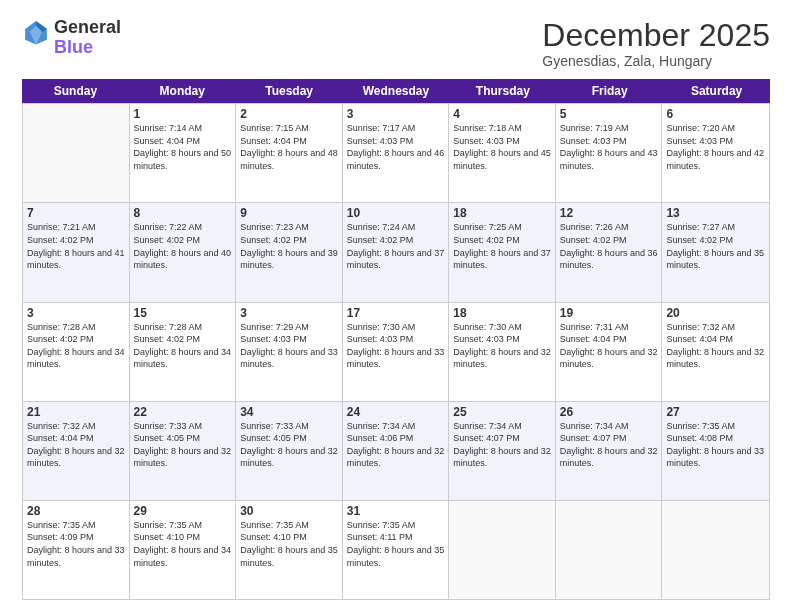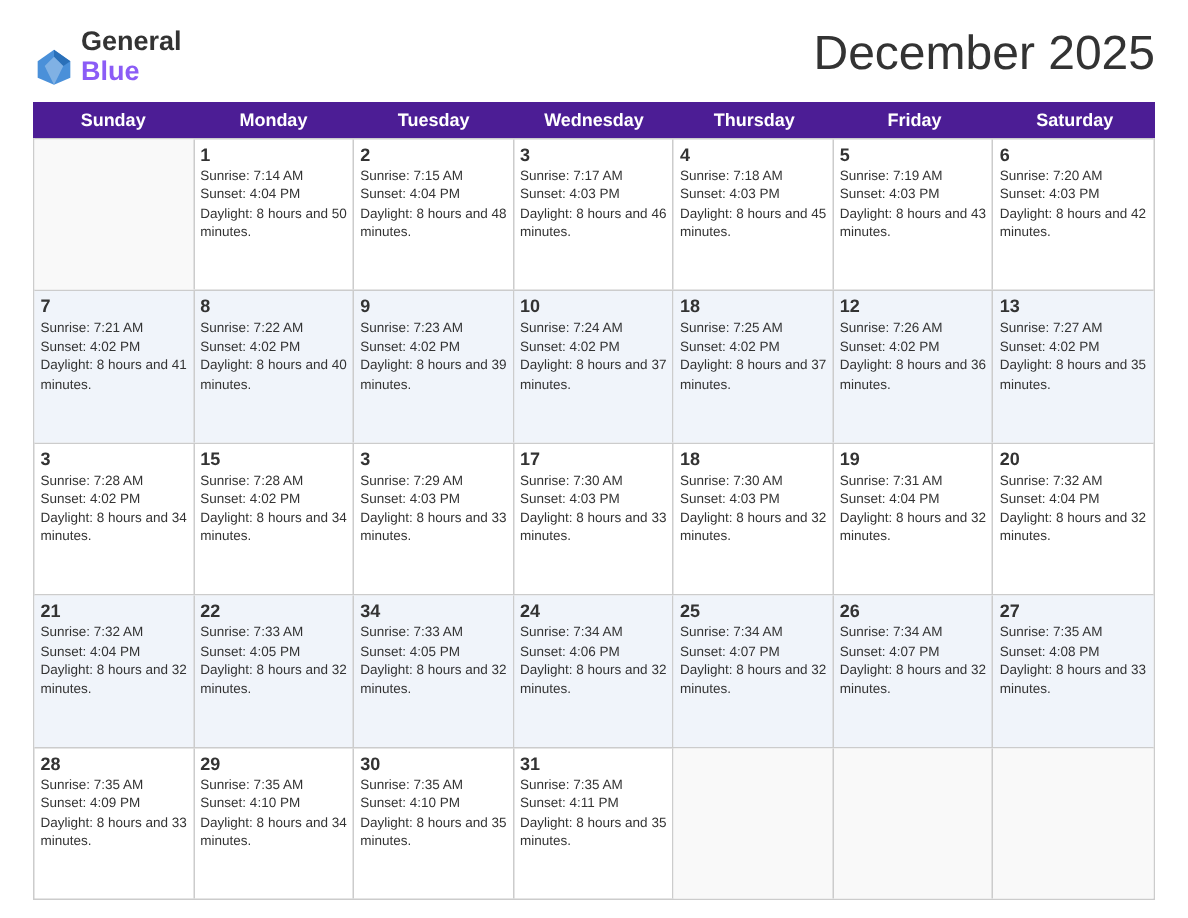--- a/index.html
+++ b/index.html
@@ -18,21 +18,21 @@
       flex-direction: column;
     }
     .header {
       display: flex;
       justify-content: space-between;
       align-items: flex-start;
       margin-bottom: 10px;
     }
     .logo {
       display: flex;
-      align-items: flex-end;
+      align-items: flex-start;
       gap: 4px;
     }
     .logo-text {
       font-size: 18px;
       font-weight: bold;
       color: #333;
       line-height: 1.1;
     }
     .logo-text .blue { color: #8b5cf6; }
     .logo-icon {
@@ -123,20 +123,21 @@
         <polygon points="18,4 32,14 26,18 18,10" fill="#2a70b9"></polygon>
         <polygon points="18,10 26,18 18,34 10,18" fill="#fff" opacity="0.3"></polygon>
       </svg>
       <div class="logo-text">
         <div>General</div>
         <div><span class="blue">Blue</span></div>
       </div>
     </div>
     <div class="title-block">
       <div class="month-title">December 2025</div>
+      <div class="location">Gyenesdias, Zala, Hungary</div>
     </div>
   </div>
 
   <div class="calendar">
     <div class="cal-header">
     <div class="cal-header-cell">Sunday</div>
         <div class="cal-header-cell">Monday</div>
         <div class="cal-header-cell">Tuesday</div>
         <div class="cal-header-cell">Wednesday</div>
         <div class="cal-header-cell">Thursday</div>

